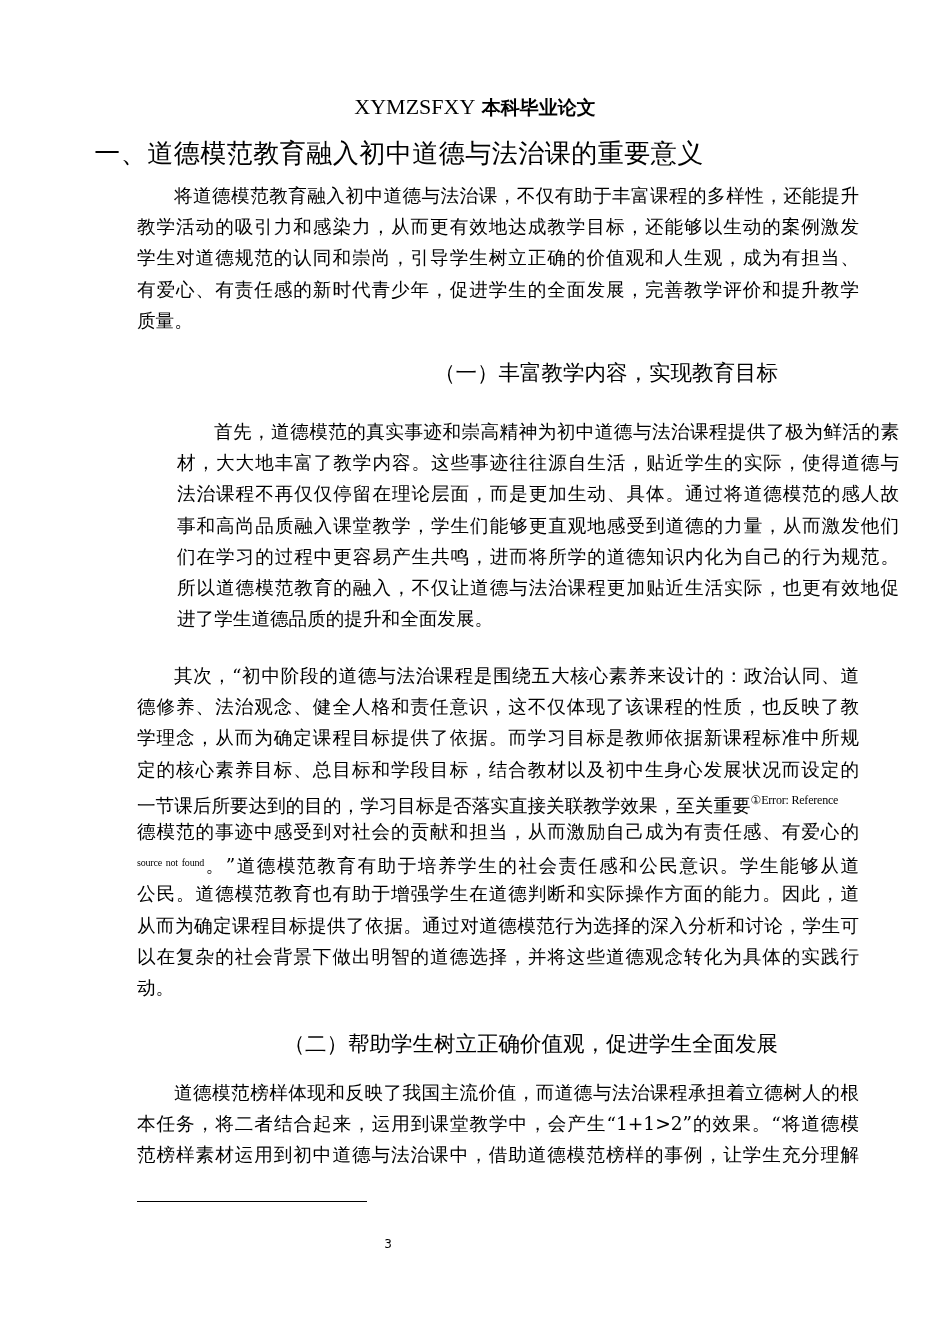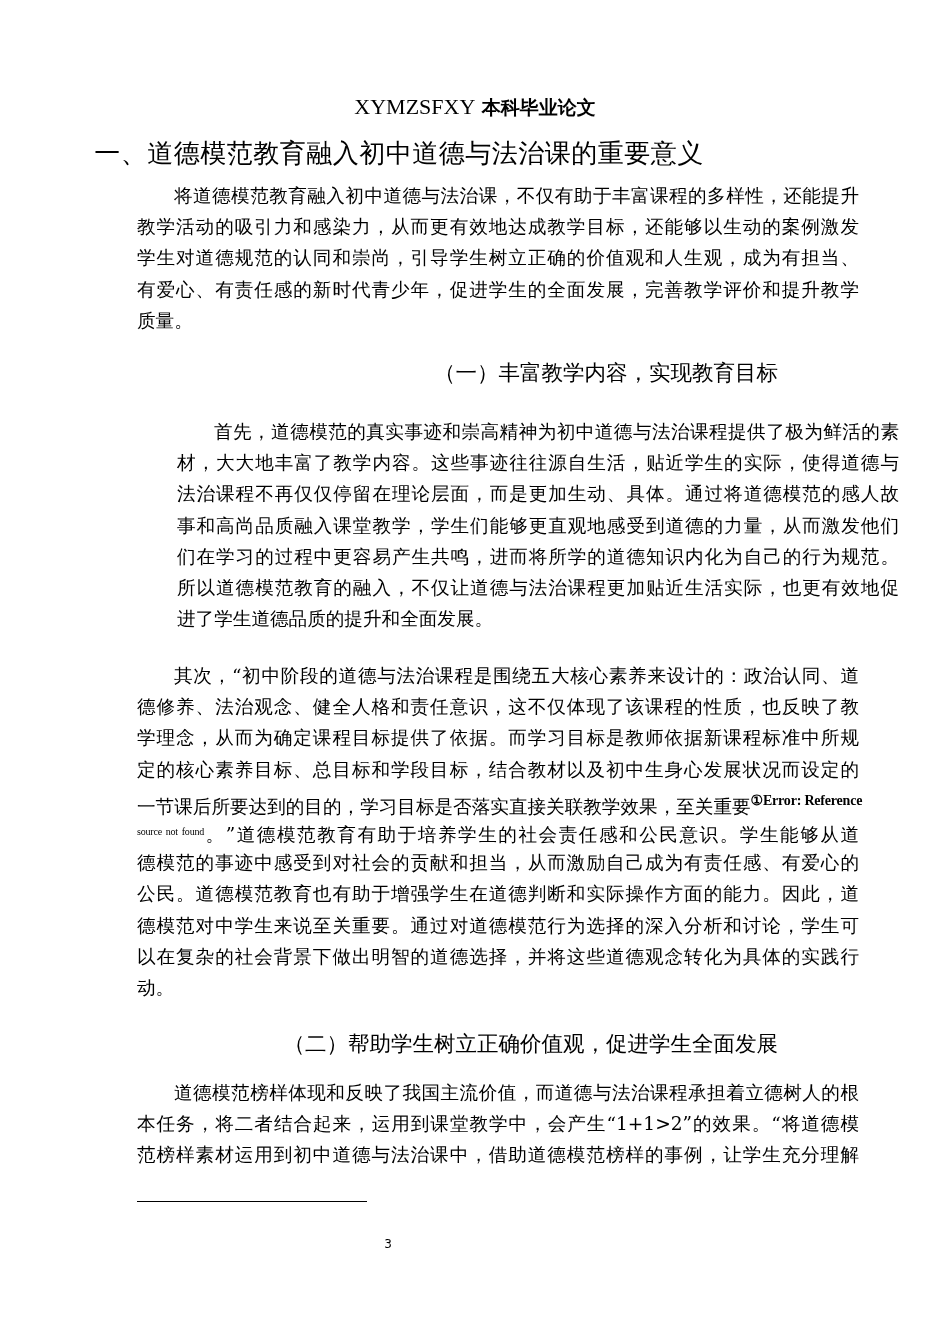--- a/index.html
+++ b/index.html
@@ -82,24 +82,23 @@
       height: 31.2px;
     }
     .line.last {
       text-align-last: left;
     }
     .line.first {
       padding-left: 37px;
     }
     .fnref {
       font-family: "Liberation Serif", serif;
-      font-size: 14px;
+      font-size: 12px;
       vertical-align: 8px;
       letter-spacing: -0.2px;
-      font-weight: bold;
     }
     .fnref-cont {
       font-family: "Liberation Serif", serif;
       font-size: 10px;
       vertical-align: 6px;
       letter-spacing: -0.2px;
     }
     .footnote-rule {
       position: absolute;
       left: 137px;
@@ -165,26 +164,26 @@
   </div>
 
   <div class="para" style="top:660px; text-indent:0;">
     <span class="line first">其次，“初中阶段的道德与法治课程是围绕五大核心素养来设计的：政治认同、道</span>
     <span class="line">德修养、法治观念、健全人格和责任意识，这不仅体现了该课程的性质，也反映了教</span>
     <span class="line">学理念，从而为确定课程目标提供了依据。而学习目标是教师依据新课程标准中所规</span>
     <span class="line">定的核心素养目标、总目标和学段目标，结合教材以及初中生身心发展状况而设定的</span>
     <span class="line last" style="text-align-last:left;">
       <span>一节课后所要达到的目的，学习目标是否落实直接关联教学效果，至关重要</span><span class="fnref"><span>①</span><span>Error: Reference</span></span>
     </span>
+    <span class="line">德模范的事迹中感受到对社会的贡献和担当，从而激励自己成为有责任感、有爱心的</span>
     <span class="line">
       <span class="fnref-cont">source not found</span><span>。”道德模范教育有助于培养学生的社会责任感和公民意识。学生能够从道</span>
     </span>
-    <span class="line">德模范的事迹中感受到对社会的贡献和担当，从而激励自己成为有责任感、有爱心的</span>
     <span class="line">公民。道德模范教育也有助于增强学生在道德判断和实际操作方面的能力。因此，道</span>
-    <span class="line">德模范对中学生来说至关重要。通过对道德模范行为选择的深入分析和讨论，学生可</span>
+    <span class="line">从而为确定课程目标提供了依据。通过对道德模范行为选择的深入分析和讨论，学生可</span>
     <span class="line">以在复杂的社会背景下做出明智的道德选择，并将这些道德观念转化为具体的实践行</span>
     <span class="line last">动。</span>
   </div>
 
   <div class="h2" style="top:1027px;">（二）帮助学生树立正确价值观，促进学生全面发展</div>
 
   <div class="para" style="top:1077px; text-indent:0;">
     <span class="line first">道德模范榜样体现和反映了我国主流价值，而道德与法治课程承担着立德树人的根</span>
     <span class="line">本任务，将二者结合起来，运用到课堂教学中，会产生“1+1&gt;2”的效果。“将道德模</span>
     <span class="line">范榜样素材运用到初中道德与法治课中，借助道德模范榜样的事例，让学生充分理解</span>

